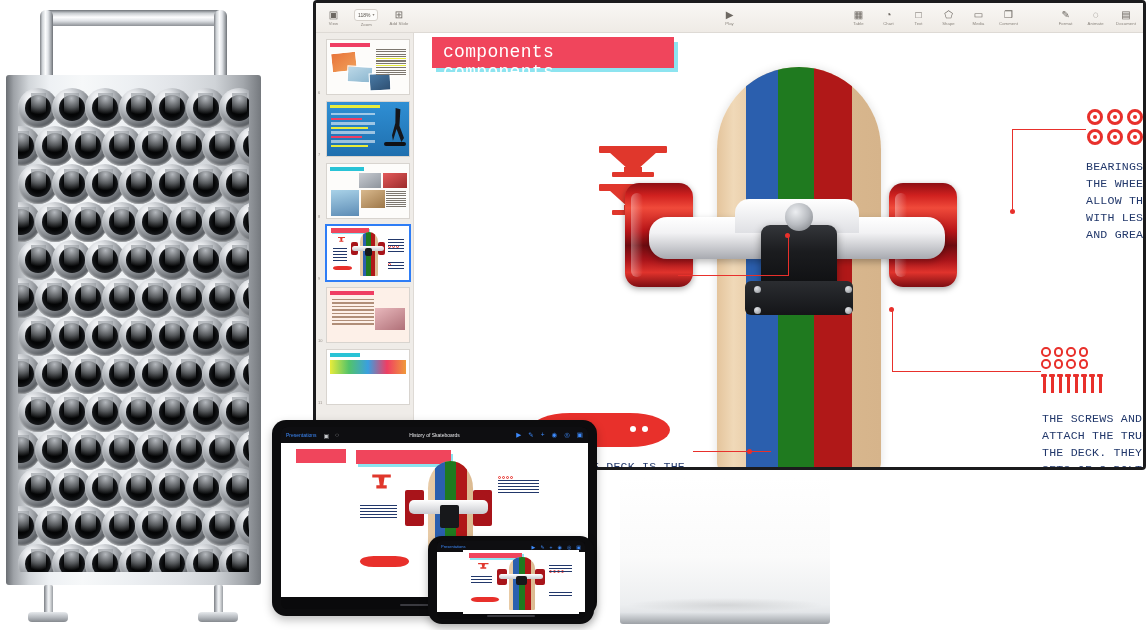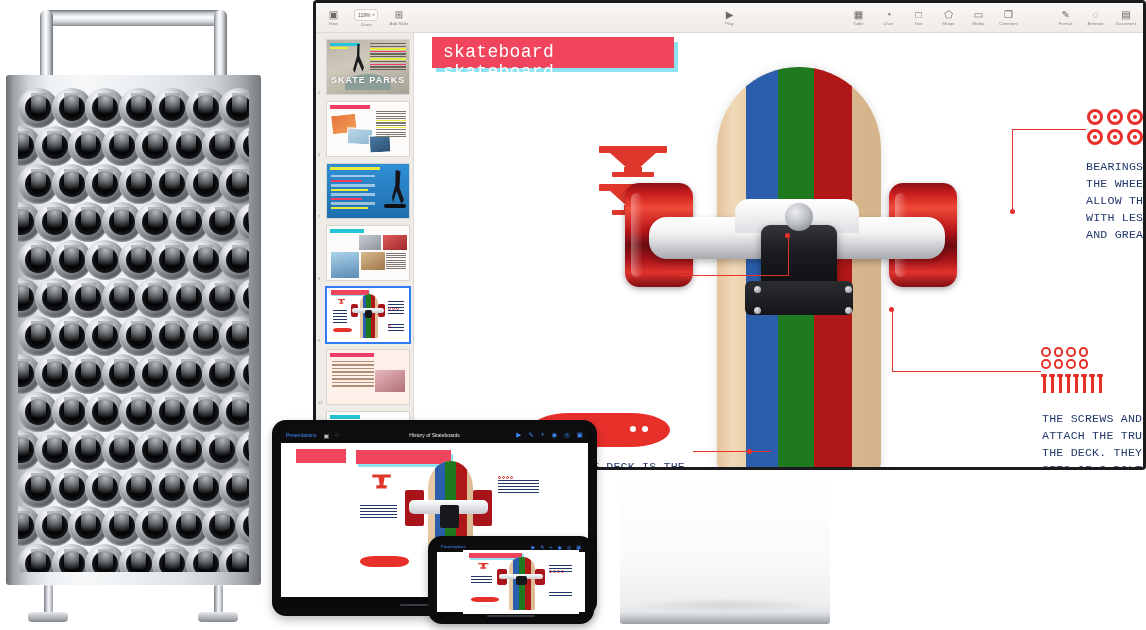--- a/index.html
+++ b/index.html
@@ -640,43 +640,20 @@
           </div>
           <div class="tb-item">
             <div class="tb-gl">▤</div>
             <div class="tb-lbl">Document</div>
           </div>
         </div>
       </div>
 
       <div class="kn-navigator">
 
-        <div class="thumb-wrap">
-          <div class="thumb t1">
-            <div class="band"></div>
-            <div class="band2"></div>
-            <div class="txt">
-              <div class="tl"></div>
-                <div class="tl"></div>
-                <div class="tl y"></div>
-              <div class="tl p"></div>
-                <div class="tl"></div>
-                <div class="tl"></div>
-              <div class="tl y"></div>
-                <div class="tl"></div>
-                <div class="tl p"></div>
-              <div class="tl"></div>
-                <div class="tl"></div>
-            </div>
-            <div class="ramp"></div>
-            <div class="figure"></div>
-            <div class="big">SKATE PARKS</div>
-          </div>
-          <div class="thumb-num">5</div>
-        </div>
 
         <div class="thumb-wrap">
           <div class="thumb t2">
             <div class="hdr"></div>
             <div class="p1"></div>
             <div class="p2"></div>
             <div class="p3"></div>
             <div class="col">
               <div class="tl"></div>
                 <div class="tl"></div>
@@ -803,21 +780,21 @@
           </div>
           <div class="thumb-num">11</div>
         </div>
       </div>
 
       <div class="kn-canvas">
         <div class="slide">
 
           <div class="slide-title-wrap">
             <div class="slide-title-shadow"></div>
-            <div class="slide-title">skateboard skateboard</div>
+            <div class="slide-title">components components</div>
           </div>
 
           <div class="truck-icon">
             <div class="truck">
               <div class="axle"></div>
                 <div class="hanger"></div>
                 <div class="base"></div>
                 <div class="plate"></div>
             </div>
             <div class="truck truck2">

